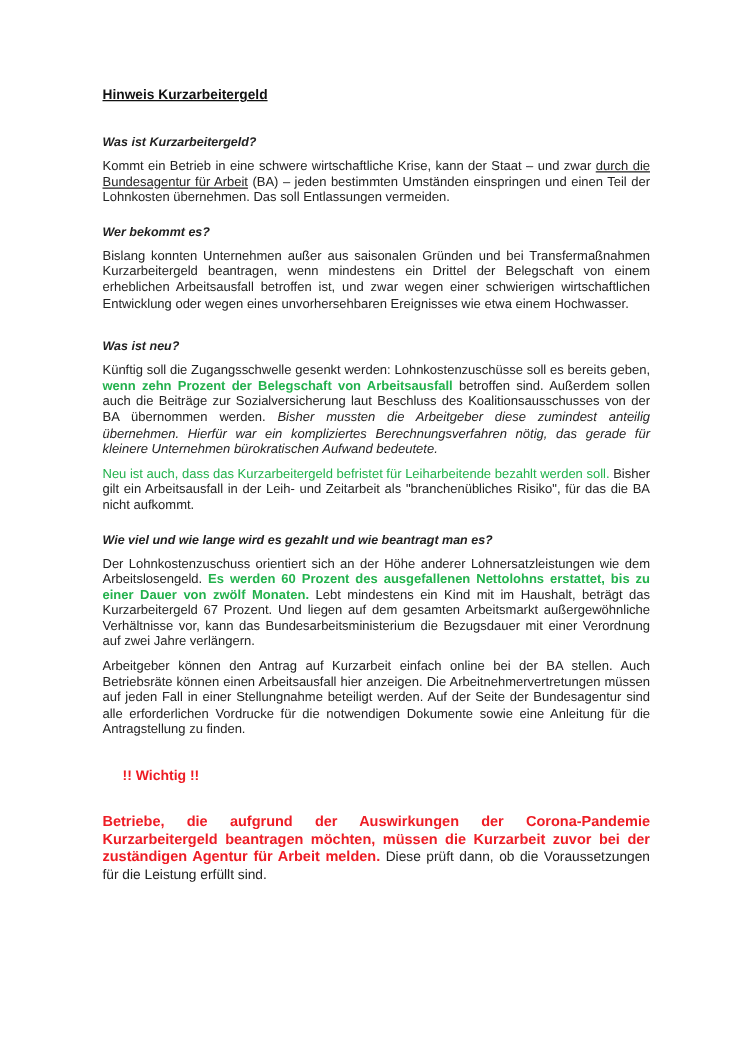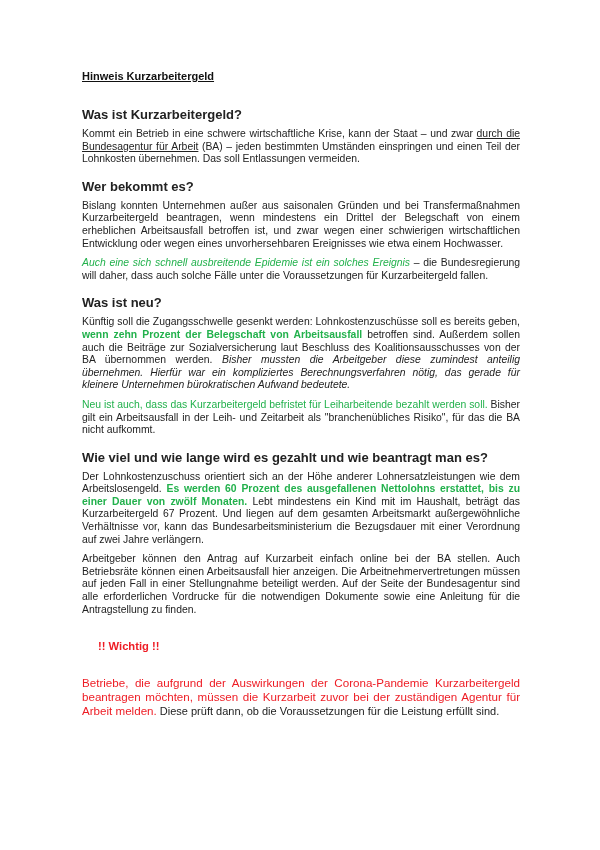--- a/index.html
+++ b/index.html
@@ -3,24 +3,24 @@
 <meta charset="utf-8">
 <style>
   html, body { margin: 0; padding: 0; background: #ffffff; }
   body { width: 600px; height: 850px; position: relative; overflow: hidden;
          font-family: "Liberation Sans", sans-serif; color: #222222; }
   .page { position: absolute; left: 82px; top: 70px; width: 438px; }
   .title { text-align: left; font-weight: bold; font-size: 11px; text-decoration: underline;
            margin: 0 0 19px 0; color: #111; }
   p { margin: 0; font-size: 10.4px; line-height: 12.6px; text-align: justify; }
   .it { font-style: italic; }
-  h2 { font-size: 13px; font-weight: bold; margin: 0; line-height: 13px; color: #222; }
+  h2 { font-size: 10px; font-weight: bold; margin: 0; line-height: 13px; color: #222; font-style: italic; }
   .green { color: #22b14c; }
   .green-b { color: #22b14c; font-weight: bold; }
-  .red-b { color: #ee1c24; font-weight: normal; }
+  .red-b { color: #ee1c24; font-weight: bold; }
   .u { text-decoration: underline; }
   .gap-s { height: 7px; }
   .gap-l { height: 14px; }
   .wichtig { font-size: 11.2px; font-weight: bold; color: #ee1c24; margin: 16px; line-height: 14px; }
   .big-red { font-size: 11.6px; line-height: 14px; }
   .big-red .plain { font-size: 11px; }
 </style>
 </head>
 <body>
 
@@ -31,21 +31,20 @@
 
   <h2>Was ist Kurzarbeitergeld?</h2>
   <div class="gap-s"></div>
   <p><span>Kommt ein Betrieb in eine schwere wirtschaftliche Krise, kann der Staat – und zwar </span><span class="u">durch die Bundesagentur für Arbeit</span><span> (BA) – jeden bestimmten Umständen einspringen und einen Teil der Lohnkosten übernehmen. Das soll Entlassungen vermeiden.</span></p>
   <div class="gap-l"></div>
 
   <h2>Wer bekommt es?</h2>
   <div class="gap-s"></div>
   <p>Bislang konnten Unternehmen außer aus saisonalen Gründen und bei Transfermaßnahmen Kurzarbeitergeld beantragen, wenn mindestens ein Drittel der Belegschaft von einem erheblichen Arbeitsausfall betroffen ist, und zwar wegen einer schwierigen wirtschaftlichen Entwicklung oder wegen eines unvorhersehbaren Ereignisses wie etwa einem Hochwasser.</p>
   <div class="gap-s"></div>
-  <p><span class="green it">Auch eine sich schnell ausbreitende Epidemie ist ein solches Ereignis</span><span> – die Bundesregierung will daher, dass auch solche Fälle unter die Voraussetzungen für Kurzarbeitergeld fallen.</span></p>
   <div class="gap-l"></div>
 
   <h2>Was ist neu?</h2>
   <div class="gap-s"></div>
   <p><span>Künftig soll die Zugangsschwelle gesenkt werden: Lohnkostenzuschüsse soll es bereits geben, </span><span class="green-b">wenn zehn Prozent der Belegschaft von Arbeitsausfall</span><span> betroffen sind. Außerdem sollen auch die Beiträge zur Sozialversicherung laut Beschluss des Koalitionsausschusses von der BA übernommen werden. </span><span class="it">Bisher mussten die Arbeitgeber diese zumindest anteilig übernehmen. Hierfür war ein kompliziertes Berechnungsverfahren nötig, das gerade für kleinere Unternehmen bürokratischen Aufwand bedeutete.</span></p>
   <div class="gap-s"></div>
   <p><span class="green">Neu ist auch, dass das Kurzarbeitergeld befristet für Leiharbeitende bezahlt werden soll.</span><span> Bisher gilt ein Arbeitsausfall in der Leih- und Zeitarbeit als "branchenübliches Risiko", für das die BA nicht aufkommt.</span></p>
   <div class="gap-l"></div>
 
   <h2>Wie viel und wie lange wird es gezahlt und wie beantragt man es?</h2>

